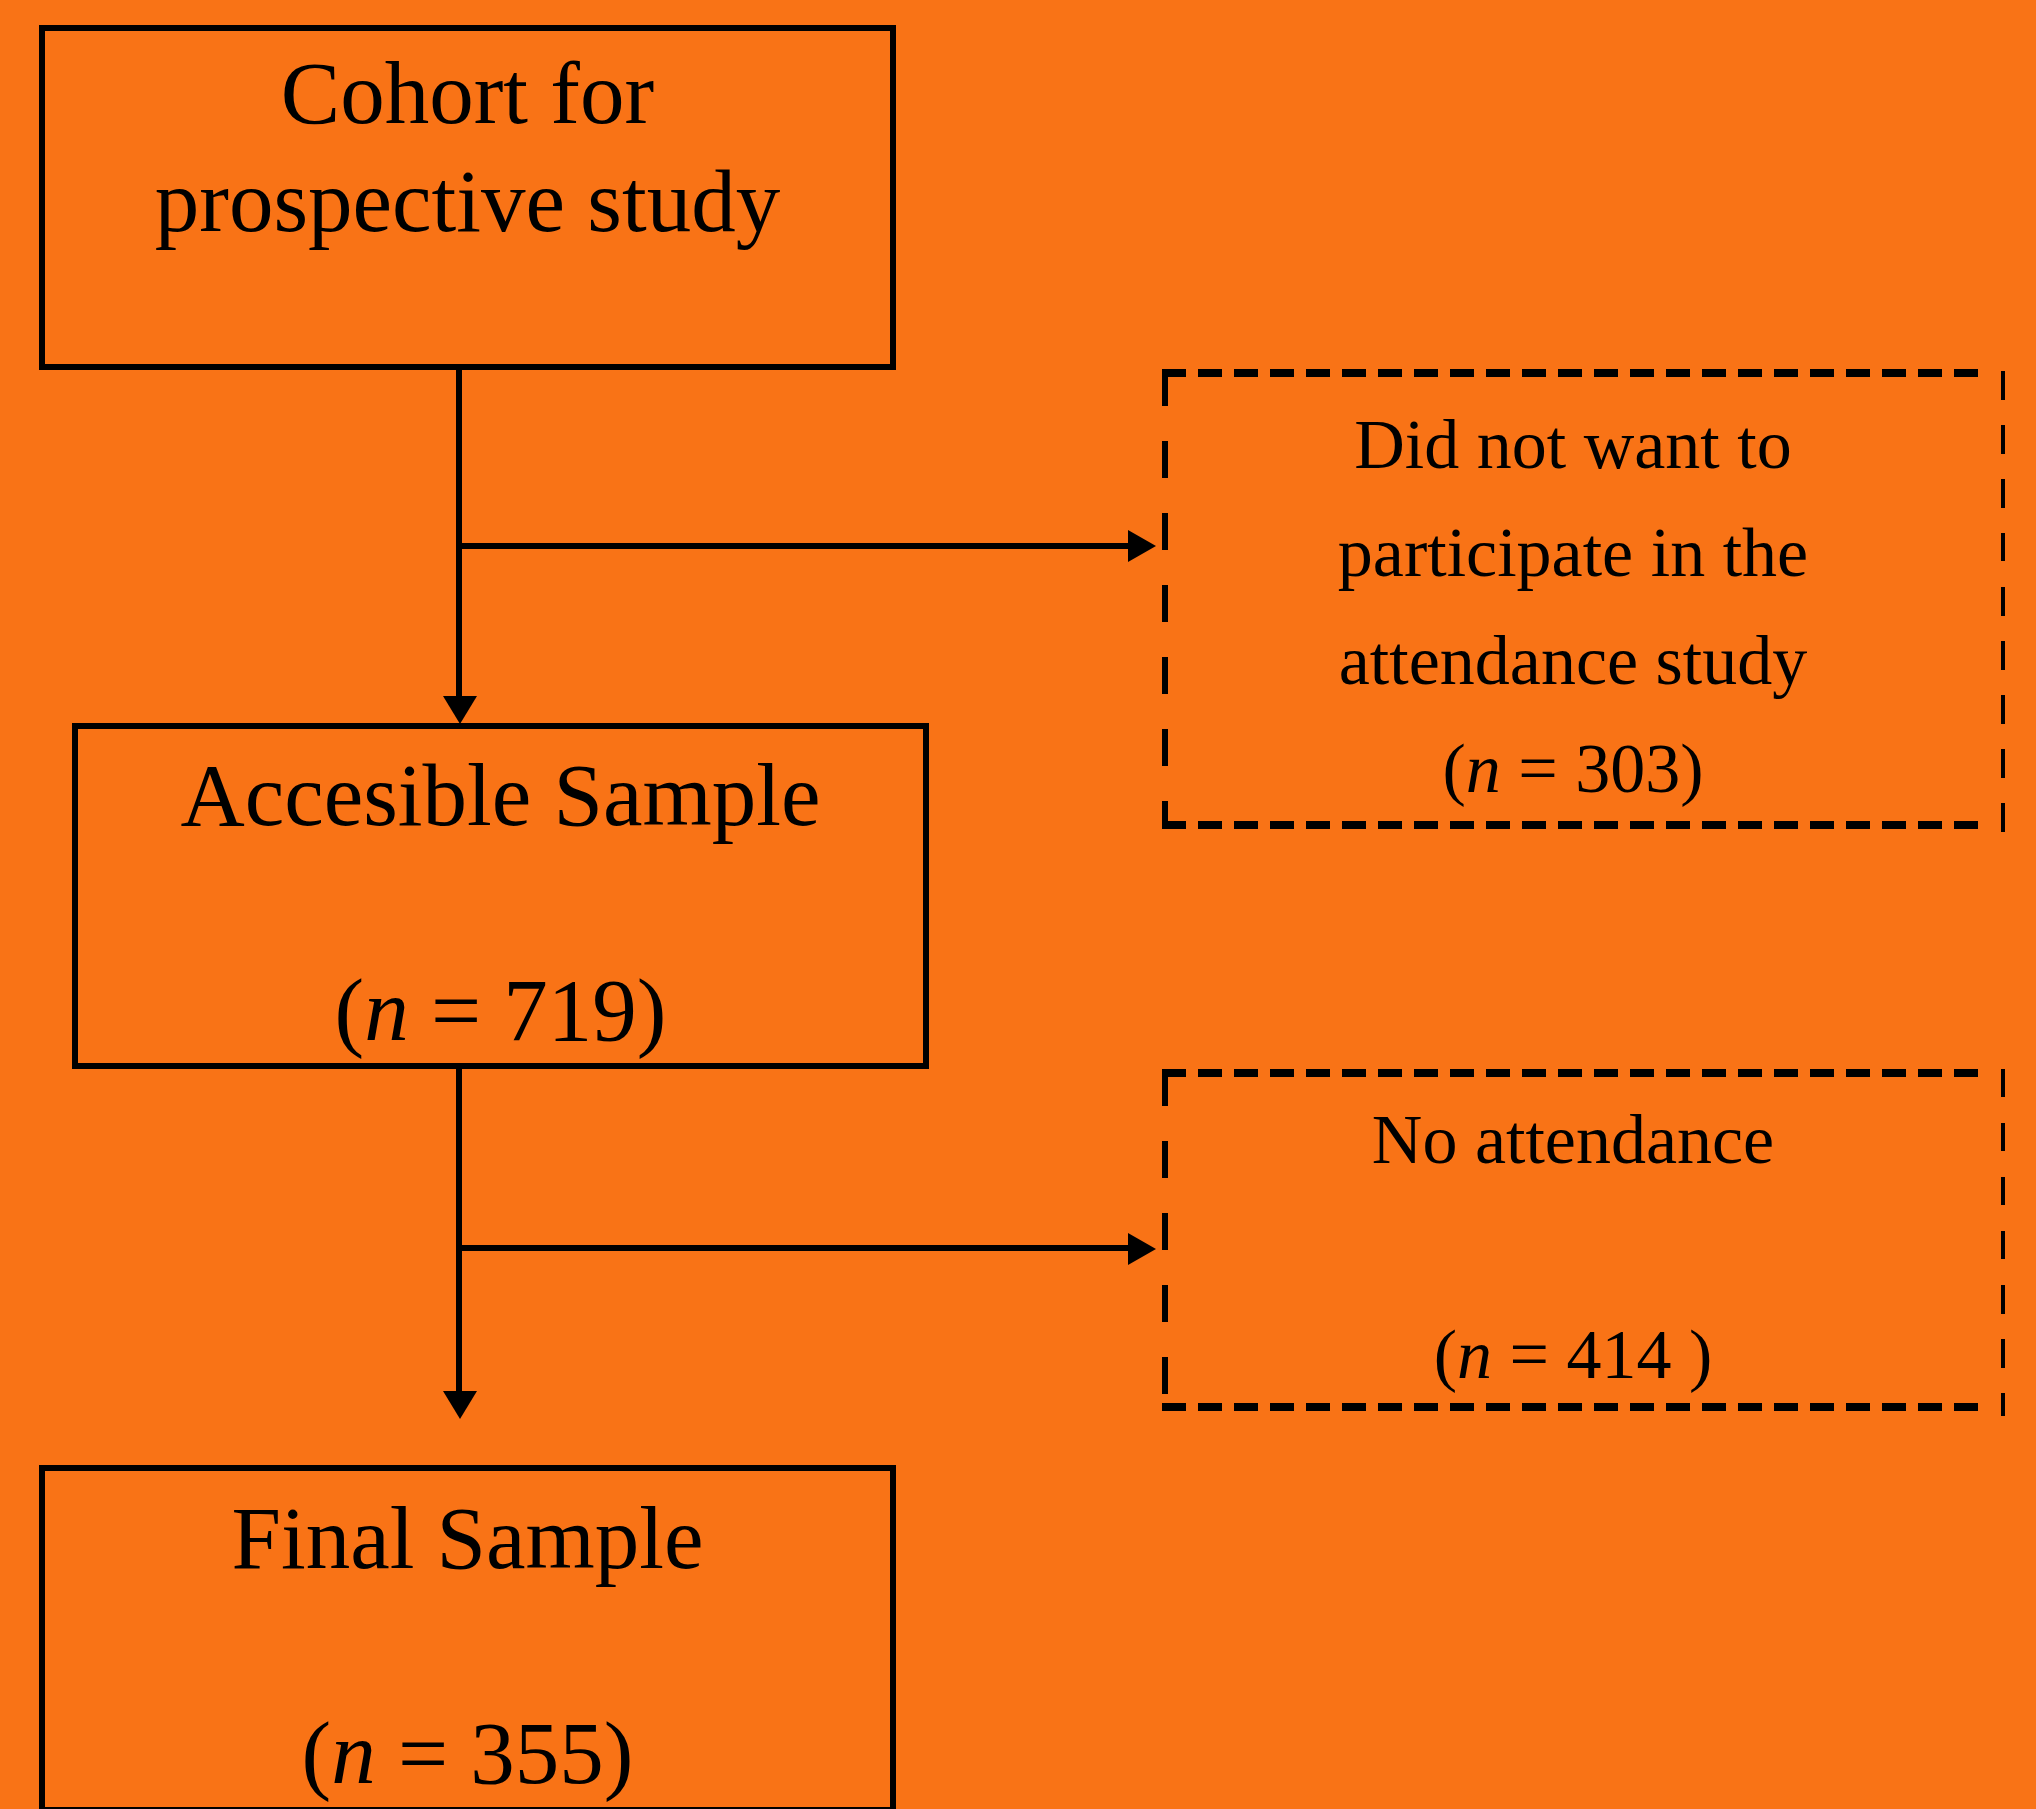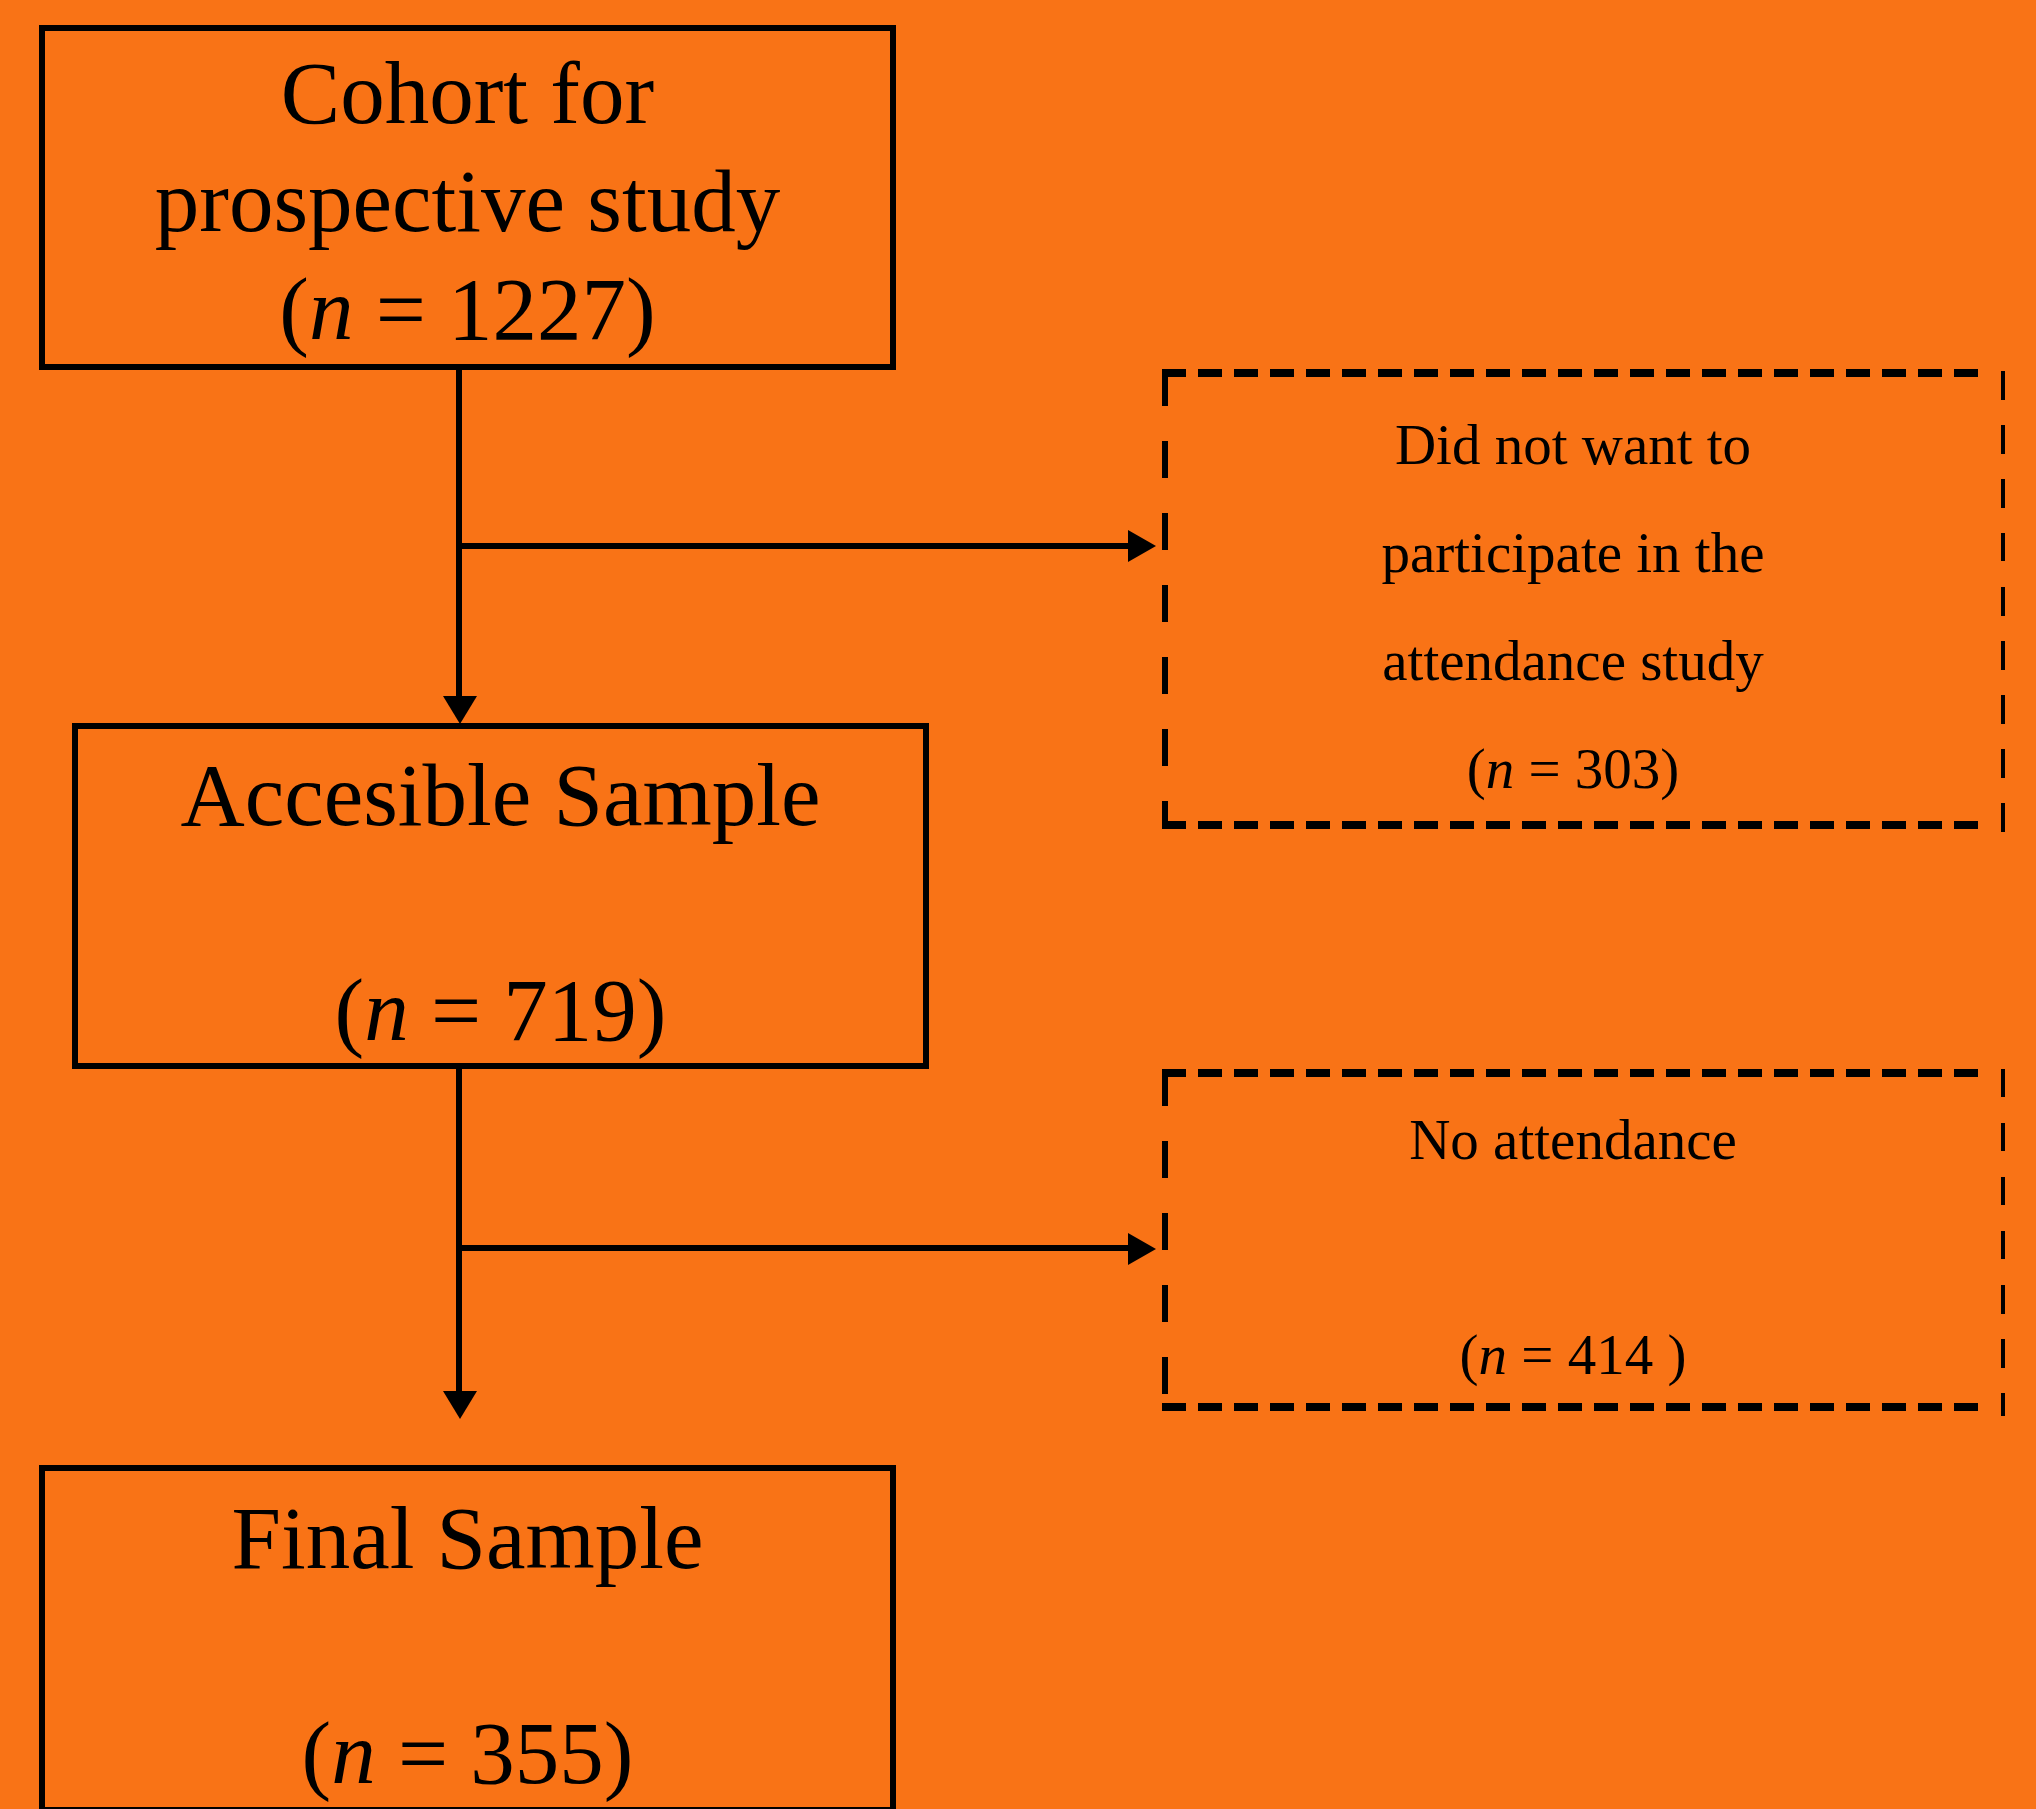--- a/index.html
+++ b/index.html
@@ -26,21 +26,21 @@
   #box-cohort{left:39px;top:25px;width:857px;height:345px;padding-top:7.6px;}
   #box-accessible{left:39px;top:723px;width:857px;height:346px;padding-top:11.7px;margin-left:33px;}
   #box-final{left:39px;top:1420px;width:857px;height:348px;padding-top:13.4px;margin-top:45px;}
 
   
   .dbox{position:absolute;box-sizing:border-box;}
   #dbox-declined{left:1162px;top:369px;width:822px;height:460px;}
   #dbox-noattend{left:1162px;top:1069px;width:822px;height:342px;}
   .dbox-text{
     position:absolute;left:0;top:0;right:0;bottom:0;
-    text-align:center;font-size:57px;line-height:108px;
+    text-align:center;font-size:70px;line-height:108px;
   }
   #dbox-declined .dbox-text{padding-top:22px;}
   #dbox-noattend .dbox-text{padding-top:17px;}
 
   .h-dash{
     position:absolute;left:0;width:100%;height:8.4px;
     background:repeating-linear-gradient(to right,#000 0 23.5px,transparent 23.5px 36px);
   }
   .h-dash.top{top:0;}
   .h-dash.bottom{bottom:0;}
@@ -82,21 +82,20 @@
   #arrow-r2{left:1128px;top:1233px;}
 </style>
 </head>
 <body>
 
 <div class="canvas">
 
   <div class="box solid" id="box-cohort">
     <div class="line">Cohort for</div>
     <div class="line">prospective study</div>
-    <div class="line"><span>(</span><span class="it">n</span><span> = 1227)</span></div>
   </div>
 
   <div class="cline" id="vline-1"></div>
   <div class="arrow-down" id="arrow-d1"></div>
 
   <div class="cline" id="hline-1"></div>
   <div class="arrow-right" id="arrow-r1"></div>
 
   <div class="dbox" id="dbox-declined">
     <div class="h-dash top"></div>

